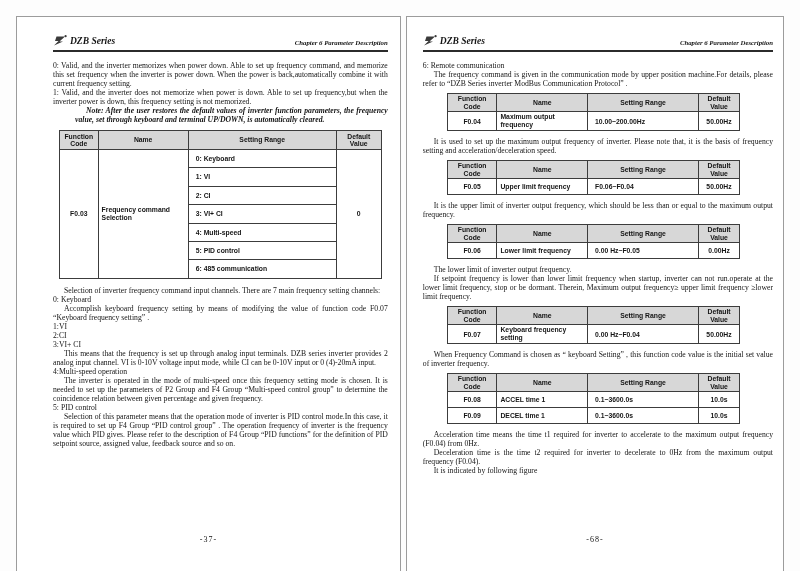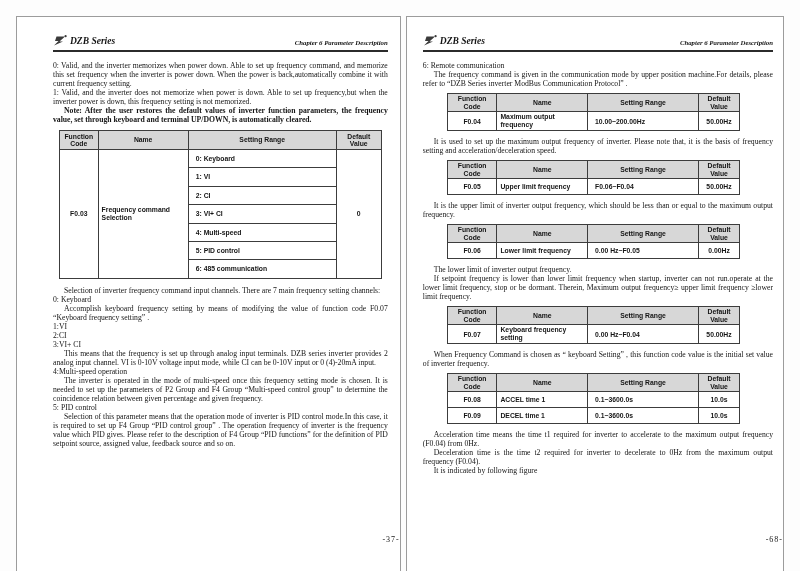--- a/index.html
+++ b/index.html
@@ -17,23 +17,23 @@
   .page-header{
     display:flex;justify-content:space-between;align-items:flex-end;
     border-bottom:2px solid #2b2b2b;padding-bottom:3px;height:20px;box-sizing:content-box;
   }
   .brand{display:flex;align-items:flex-end;gap:3px;font-weight:bold;font-style:italic;font-size:9.5px;line-height:11px;}
   .logo{display:inline-block;line-height:0;}
   .chapter{font-weight:bold;font-style:italic;font-size:6.8px;line-height:9px;}
   .body-p{margin:0;font-size:7.7px;line-height:9px;text-align:justify;}
   .first-block{margin-top:9px;}
   .indent{text-indent:11px;}
-  .note{font-weight:bold;}
+  .note{font-weight:bold;font-style:italic;margin-left:22px;}
   .pnum{
-    position:absolute;bottom:38px;left:0;right:0;text-align:right;
+    position:absolute;bottom:38px;left:0;right:0;text-align:center;
     font-size:8px;letter-spacing:1px;
   }
   table.ptable{
     border-collapse:collapse;font-family:"Liberation Sans", sans-serif;
     font-size:6.8px;font-weight:bold;color:#141414;table-layout:fixed;
   }
   .ptable th,.ptable td{border:1px solid #3c3c3c;overflow:hidden;}
   .ptable th{
     background:#d7d7d7;text-align:center;vertical-align:middle;
     padding:1px 2px;line-height:7.5px;font-weight:bold;

